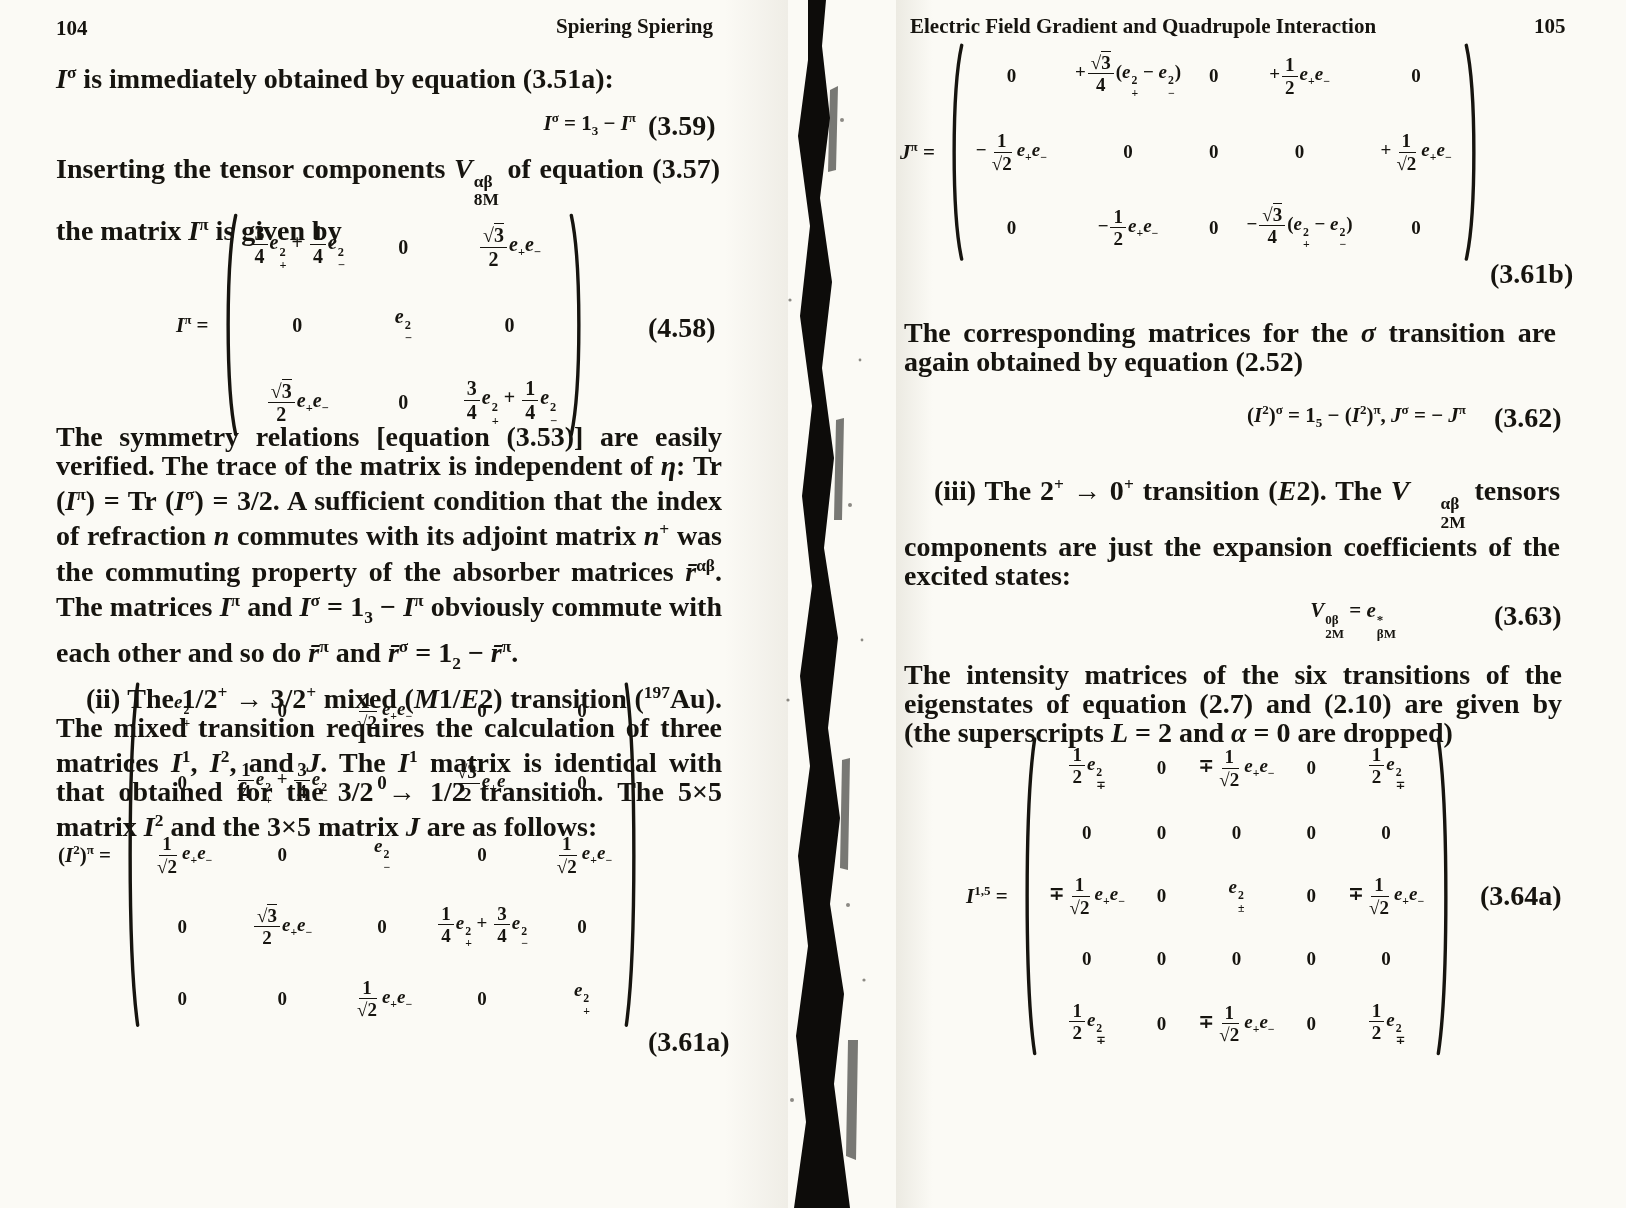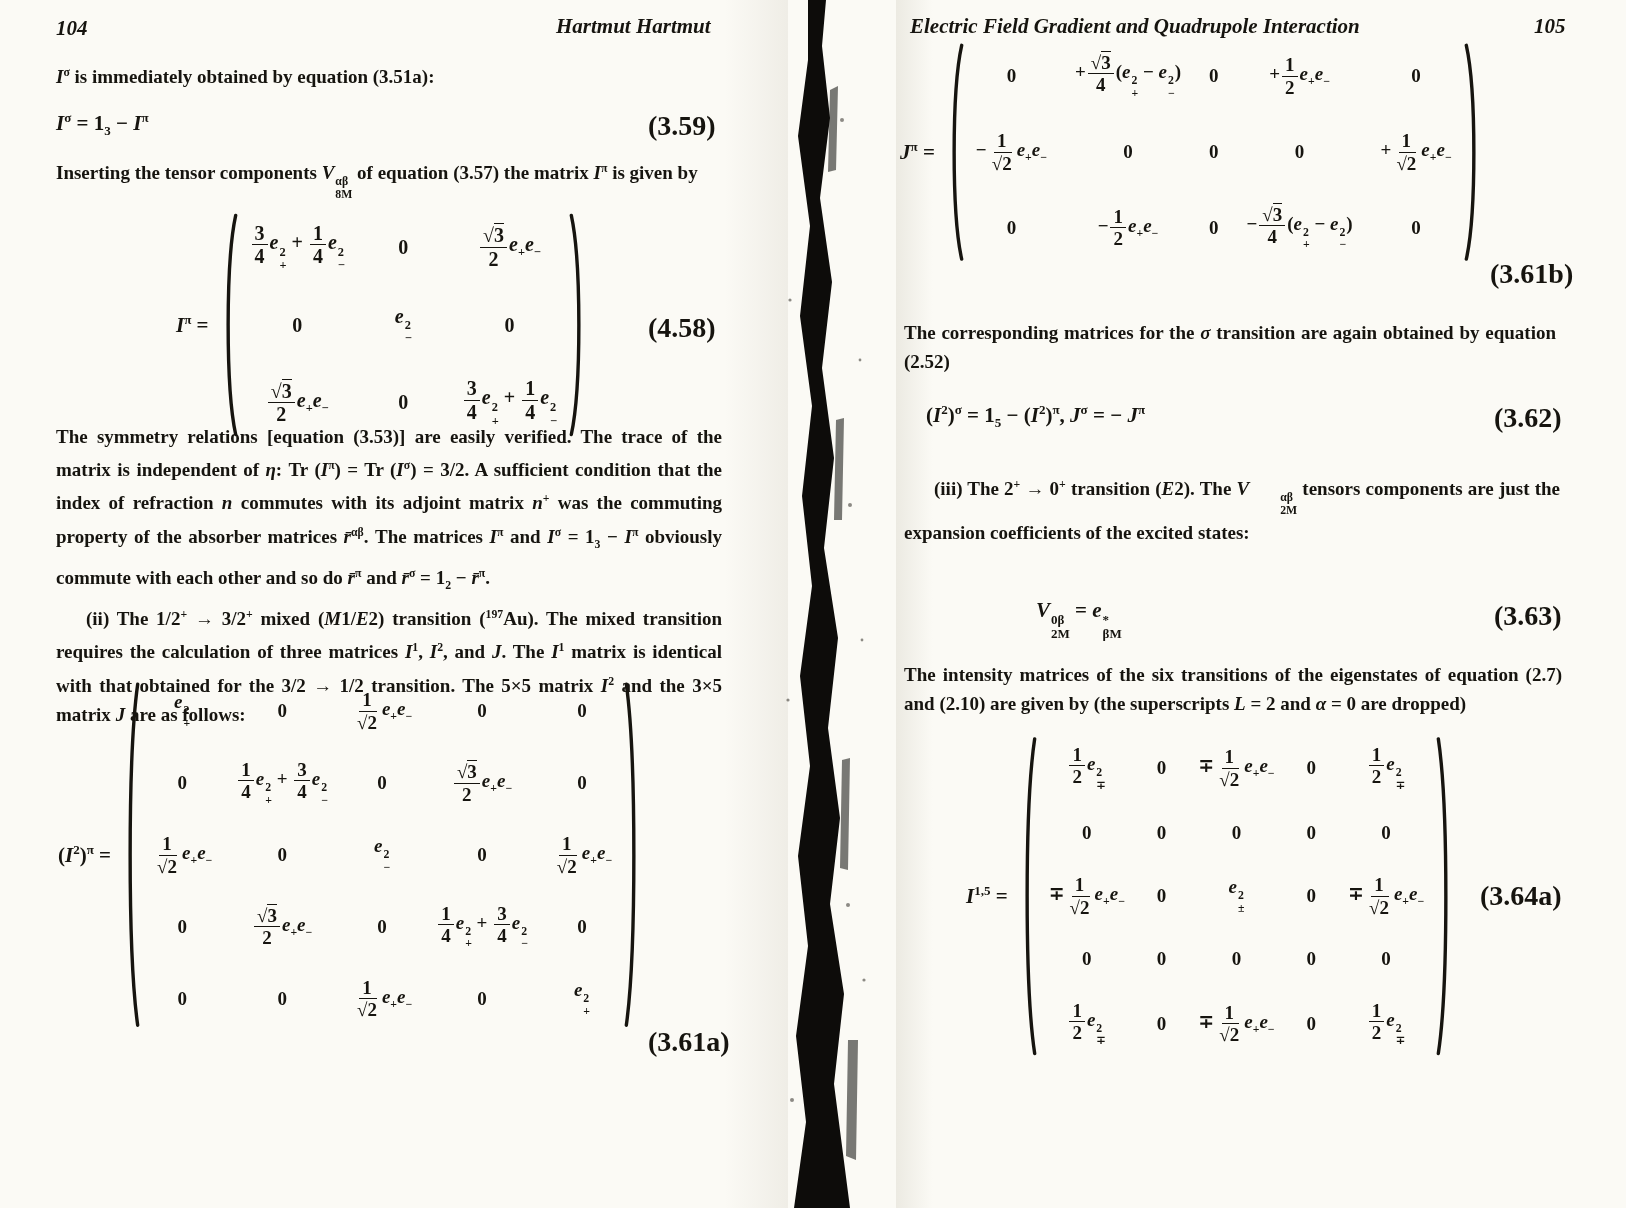--- a/index.html
+++ b/index.html
@@ -5,24 +5,24 @@
   html,body{margin:0;padding:0;background:#777;}
   *{box-sizing:border-box;}
   .sheet{
     position:relative;width:1626px;height:1208px;overflow:hidden;
     background:var(--paper,#fbfaf5);color:var(--ink,#16140f);
     font-family:"Liberation Serif","DejaVu Serif",serif;font-weight:600;
   }
   .page{position:absolute;top:0;height:1208px;}
   .page-left{left:0;width:788px;background:linear-gradient(to right,#fbfaf5 92%,#efede6 100%);}
   .page-right{left:896px;width:612px;background:linear-gradient(to right,#eceae2 0%,#fbfaf5 6%,#fbfaf5 100%);}
-  .pageno,.runhead{position:absolute;font-style:italic;font-weight:700;font-size:21px;white-space:nowrap;}
-  .para{position:absolute;text-align:justify;font-size:19px;line-height:29px;}
+  .pageno,.runhead{position:absolute;font-weight:700;font-size:21px;white-space:nowrap;}
+  .para{position:absolute;text-align:justify;font-size:28px;line-height:29px;}
   .para .indent{text-indent:30px;}
-  .ceq{position:absolute;text-align:left;font-size:21px;white-space:nowrap;}
+  .ceq{position:absolute;text-align:right;font-size:21px;white-space:nowrap;}
   .eqnum{position:absolute;font-size:28px;white-space:nowrap;}
   .eq{position:absolute;display:flex;align-items:center;font-size:21px;}
   .lhs{white-space:nowrap;margin-right:12px;}
   
   .mx{display:inline-flex;align-items:stretch;}
   .paren{display:flex;align-items:stretch;width:17px;}
   .paren svg{width:100%;height:100%;}
   .mt{display:grid;align-items:center;justify-items:center;padding:10px 10px;}
   .mc{white-space:nowrap;padding:0 2px;}
   #eq360 .mt{column-gap:46px;row-gap:32px;font-size:20px;}
@@ -40,21 +40,21 @@
   .rtx{border-top:1.8px solid currentColor;}
   .binding{position:absolute;top:0;pointer-events:none;}
 </style>
 </head>
 <body>
 
 <div class="sheet" style="--paper: #fbfaf5; --ink: #16140f;">
 
   <div class="page page-left">
     <div class="pageno" style="left:56px;top:16px">104</div>
-    <div class="runhead" style="left:556px;top:14px">Hartmut Hartmut</div>
+    <div class="runhead" style="left:556px;top:14px">Spiering Spiering</div>
 
     <div class="para" style="left:56px;top:58px;width:664px"><i>I</i><sup>σ</sup> is immediately obtained by equation (3.51a):</div>
 
     <div class="ceq" style="left:56px;top:110px;width:580px"><i>I</i><sup>σ</sup> = 1<sub>3</sub> − <i>I</i><sup>π</sup></div>
     <div class="eqnum" style="left:648px;top:110px">(3.59)</div>
 
     <div class="para" style="left:56px;top:154px;width:664px">Inserting the tensor components <i>V</i><span class="vs">
           <span>αβ</span>
           <span>8M</span>
         </span> of equation (3.57) the matrix <i>I</i><sup>π</sup> is given by</div>

